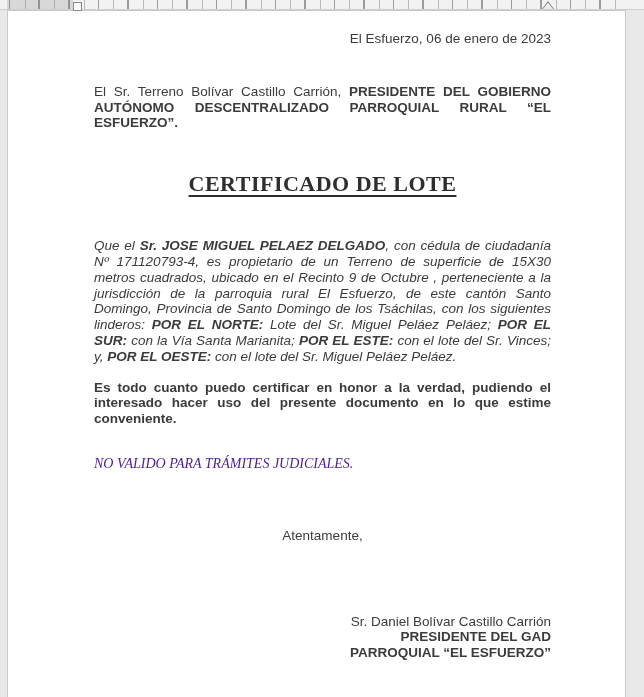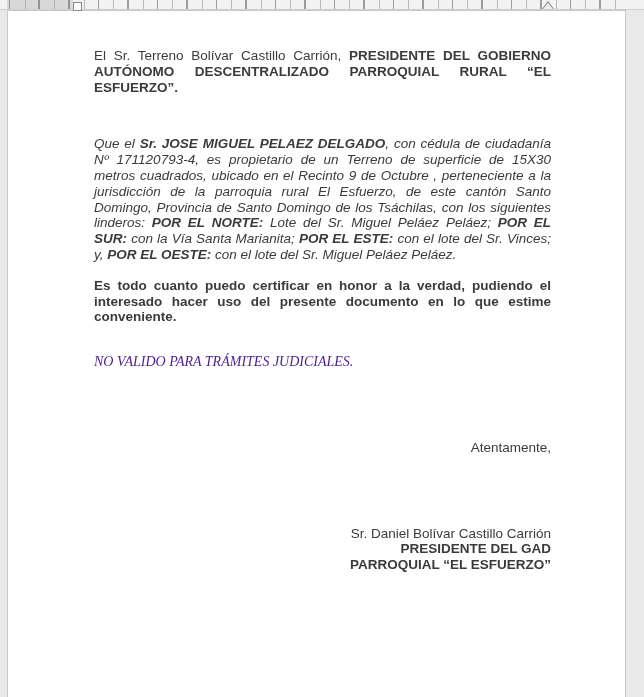--- a/index.html
+++ b/index.html
@@ -117,22 +117,22 @@
   .disclaimer {
     margin-top: 28px;
     font-family: "Liberation Serif", serif;
     font-style: italic;
     font-size: 14px;
     line-height: 17px;
     color: #4c1d95;
   }
 
   .salutation {
-    margin-top: 70px;
-    text-align: right;
+    margin-top: 56px;
+    text-align: center;
   }
 
   .signature {
     margin-top: 70px;
     text-align: right;
     line-height: 15.5px;
   }
 </style>
 </head>
 <body>
@@ -142,23 +142,25 @@
   <div class="ruler">
     <div class="ruler-margin-left"></div>
     <div class="ruler-ticks"></div>
   </div>
   <div class="indent-left"></div>
   <div class="indent-right"></div>
 
   <div class="page">
     <div class="content">
 
+      <div class="date-line">El Esfuerzo, 06 de enero de 2023</div>
 
       <p class="justified intro"><span>El Sr. Terreno Bolívar Castillo Carrión, </span><span class="bold">PRESIDENTE DEL GOBIERNO AUTÓNOMO DESCENTRALIZADO PARROQUIAL RURAL “EL ESFUERZO”.</span></p>
 
+      <h1 class="doc-title">CERTIFICADO DE LOTE</h1>
 
       <p class="justified body-p"><span>Que el </span><span class="bold">Sr. JOSE MIGUEL PELAEZ DELGADO</span><span>, con cédula de ciudadanía Nº 171120793-4, es propietario de un Terreno de superficie de 15X30 metros cuadrados, ubicado en el Recinto 9 de Octubre , perteneciente a la jurisdicción de la parroquia rural El Esfuerzo, de este cantón Santo Domingo, Provincia de Santo Domingo de los Tsáchilas,  con los siguientes linderos: </span><span class="bold">POR EL NORTE:</span><span> Lote del Sr. Miguel Peláez Peláez; </span><span class="bold">POR EL SUR:</span><span> con la Vía Santa Marianita; </span><span class="bold">POR EL ESTE:</span><span> con el lote del Sr. Vinces; y, </span><span class="bold">POR EL OESTE:</span><span> con el lote del Sr. Miguel Peláez Peláez.</span></p>
 
       <p class="justified closing">Es todo cuanto puedo certificar en honor a la verdad, pudiendo el interesado hacer uso del presente documento en lo que estime conveniente.</p>
 
       <div class="disclaimer">NO VALIDO PARA TRÁMITES JUDICIALES.</div>
 
       <div class="salutation">Atentamente,</div>
 
       <div class="signature">

